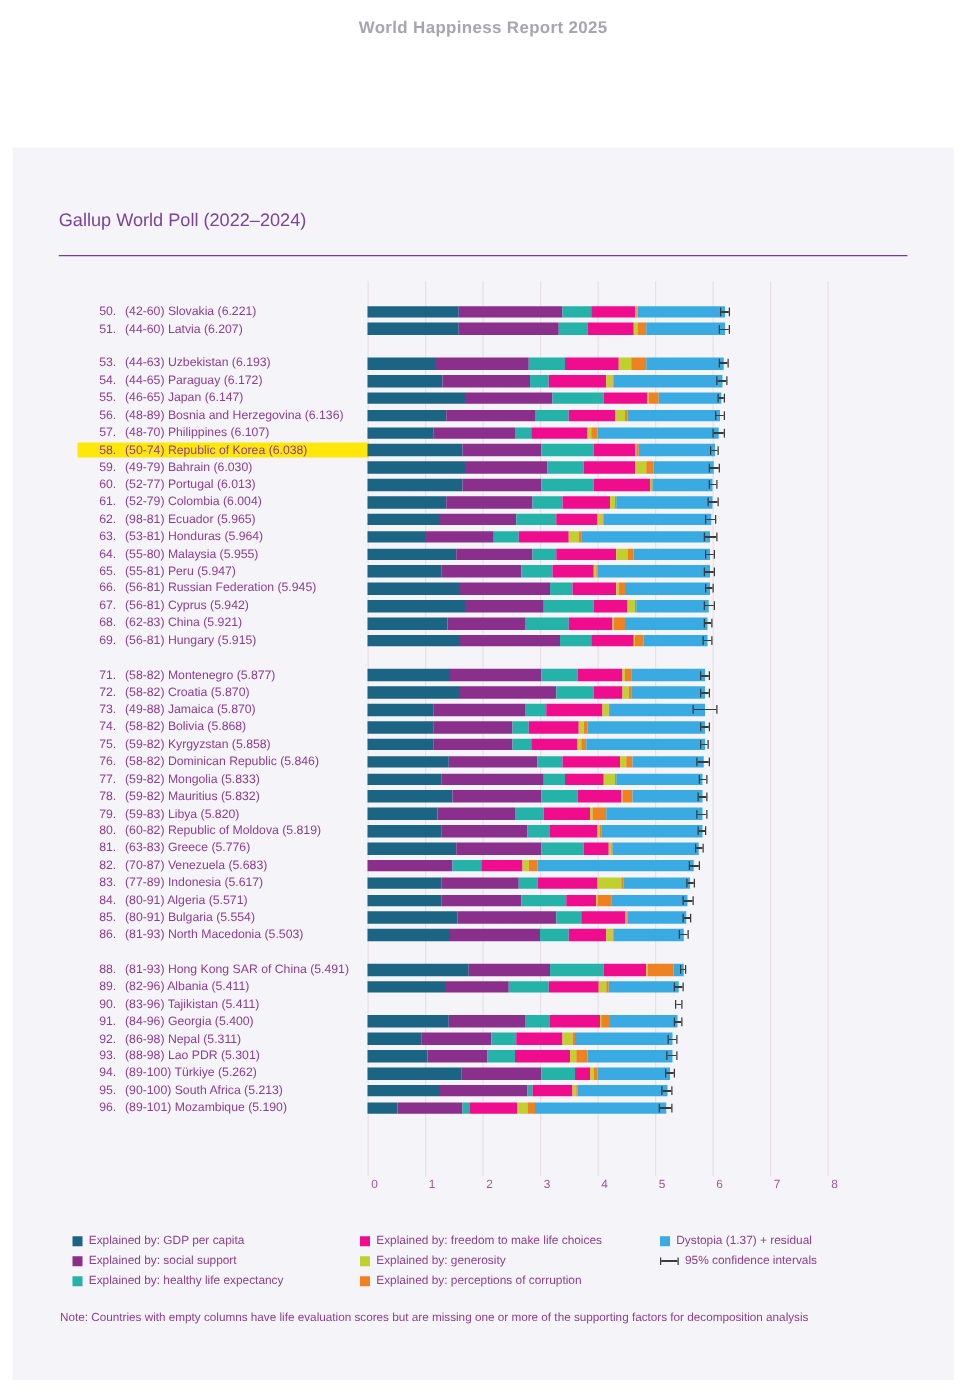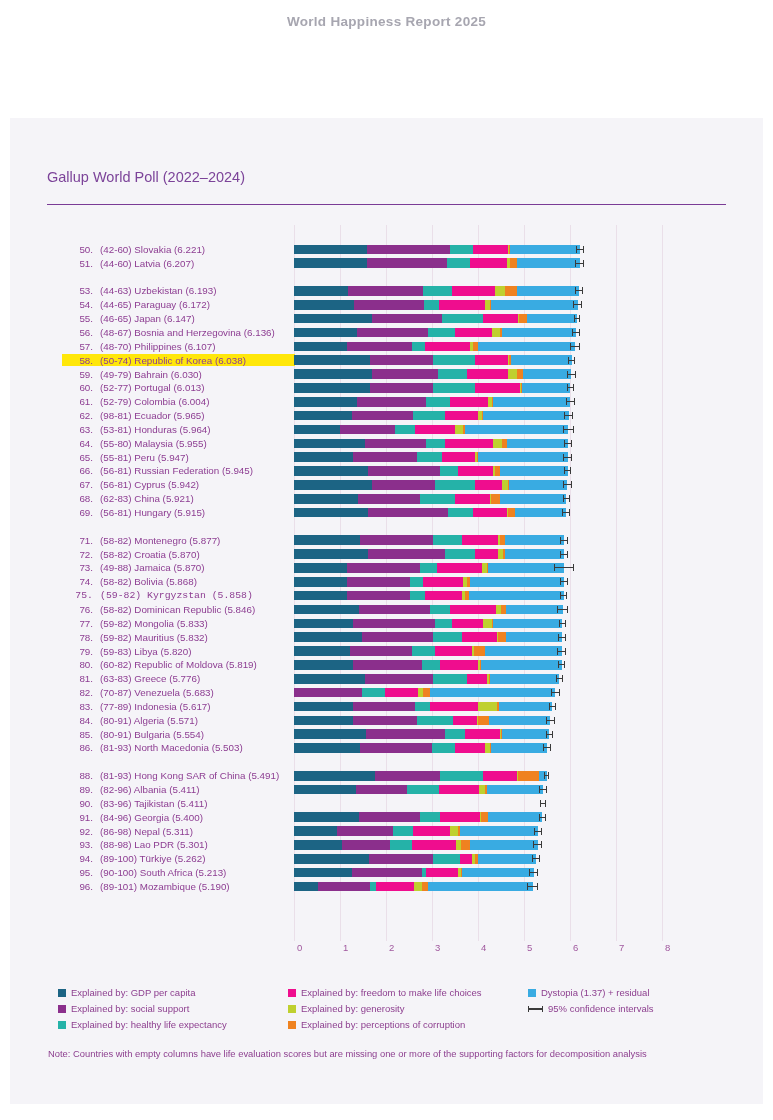--- a/index.html
+++ b/index.html
@@ -134,21 +134,21 @@
             <div class="seg" style="width: 40.94px; background: rgb(37, 178, 168);"></div>
             <div class="seg" style="width: 35.42px; background: rgb(239, 13, 142);"></div>
             <div class="seg" style="width: 0.92px; background: rgb(191, 208, 47);"></div>
             <div class="seg" style="width: 7.82px; background: rgb(239, 130, 32);"></div>
             <div class="seg" style="width: 49.68px; background: rgb(57, 171, 226);"></div>
           </div>
   <div class="whisker" style="left: 563.542px; width: 6.44px;"></div>
         </div>
         <div class="row" style="top: 207.95px;">
     <span class="rank">56.</span>
-    <span class="clabel">(48-67) Bosnia and Herzegovina (6.136)</span>
+    <span class="clabel">(48-89) Bosnia and Herzegovina (6.136)</span>
     <div class="stack">
             <div class="seg" style="width: 63.02px; background: rgb(28, 100, 132);"></div>
             <div class="seg" style="width: 70.84px; background: rgb(139, 47, 140);"></div>
             <div class="seg" style="width: 27.14px; background: rgb(37, 178, 168);"></div>
             <div class="seg" style="width: 36.8px; background: rgb(239, 13, 142);"></div>
             <div class="seg" style="width: 8.28px; background: rgb(191, 208, 47);"></div>
             <div class="seg" style="width: 1.84px; background: rgb(239, 130, 32);"></div>
             <div class="seg" style="width: 74.52px; background: rgb(57, 171, 226);"></div>
           </div>
   <div class="whisker" style="left: 562.116px; width: 8.28px;"></div>
@@ -385,21 +385,21 @@
             <div class="seg" style="width: 52.9px; background: rgb(28, 100, 132);"></div>
             <div class="seg" style="width: 63.02px; background: rgb(139, 47, 140);"></div>
             <div class="seg" style="width: 13.34px; background: rgb(37, 178, 168);"></div>
             <div class="seg" style="width: 40.02px; background: rgb(239, 13, 142);"></div>
             <div class="seg" style="width: 3.68px; background: rgb(191, 208, 47);"></div>
             <div class="seg" style="width: 3.22px; background: rgb(239, 130, 32);"></div>
             <div class="seg" style="width: 93.84px; background: rgb(57, 171, 226);"></div>
           </div>
   <div class="whisker" style="left: 549.788px; width: 8.28px;"></div>
         </div>
-        <div class="row" style="top: 471.1px; font-family: Liberation Mono, monospace;">
+        <div class="row" style="top: 471.1px;">
     <span class="rank">75.</span>
     <span class="clabel">(59-82) Kyrgyzstan (5.858)</span>
     <div class="stack">
             <div class="seg" style="width: 53.36px; background: rgb(28, 100, 132);"></div>
             <div class="seg" style="width: 62.56px; background: rgb(139, 47, 140);"></div>
             <div class="seg" style="width: 15.18px; background: rgb(37, 178, 168);"></div>
             <div class="seg" style="width: 36.8px; background: rgb(239, 13, 142);"></div>
             <div class="seg" style="width: 3.22px; background: rgb(191, 208, 47);"></div>
             <div class="seg" style="width: 4.14px; background: rgb(239, 130, 32);"></div>
             <div class="seg" style="width: 94.3px; background: rgb(57, 171, 226);"></div>

